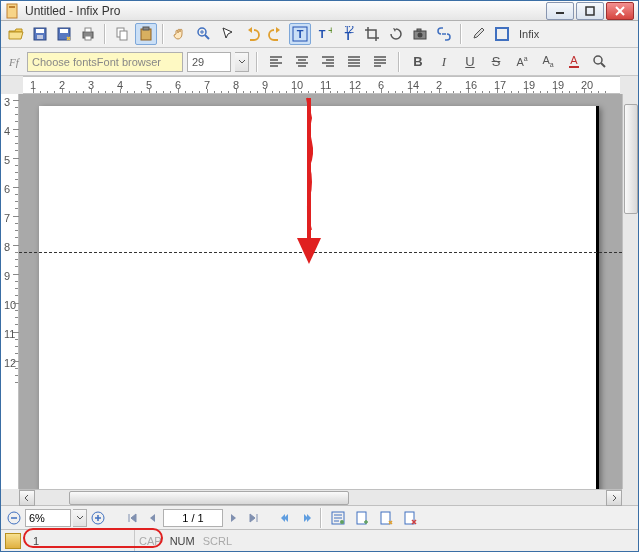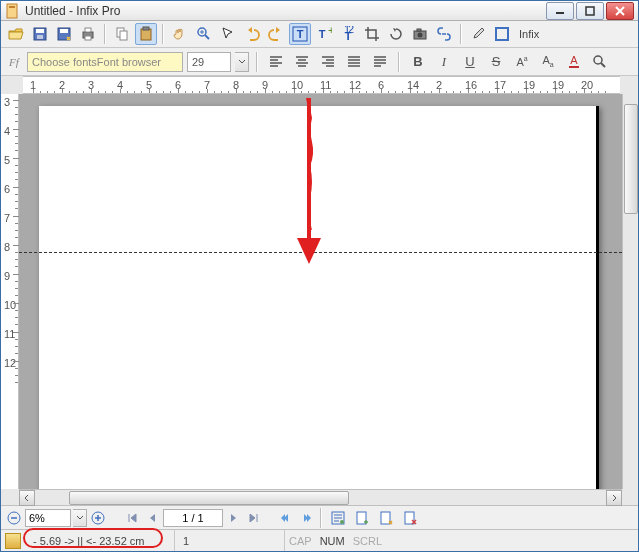--- a/index.html
+++ b/index.html
@@ -544,23 +544,20 @@
     <div class="tbtn">
         <svg width="16" height="16">
           <rect x="3" y="2" width="9" height="12" fill="#fff" stroke="#4070c0"></rect>
           <path d="M10 10l4 4M14 10l-4 4" stroke="#d04040" stroke-width="1.5"></path>
         </svg>
       </div>
   </div>
 
   <div class="statusbar" style="position:relative">
     <div style="width:16px;height:16px;margin:0 4px;background:linear-gradient(#f7e090,#e0b040);border:1px solid #b89020"></div>
-    <div class="status-cell" style="width:150px">
-        <span>- 5.69 -&gt; || &lt;- 23.52 cm</span>
-      </div>
     <div class="status-cell" style="width:110px">
         <span>1</span>
       </div>
     <div class="status-cell" style="color:#aaa;border:none;padding:0 4px">
         <span>CAP</span>
       </div>
     <div class="status-cell" style="border:none;padding:0 4px">
         <span>NUM</span>
       </div>
     <div class="status-cell" style="color:#aaa;border:none;padding:0 4px">

